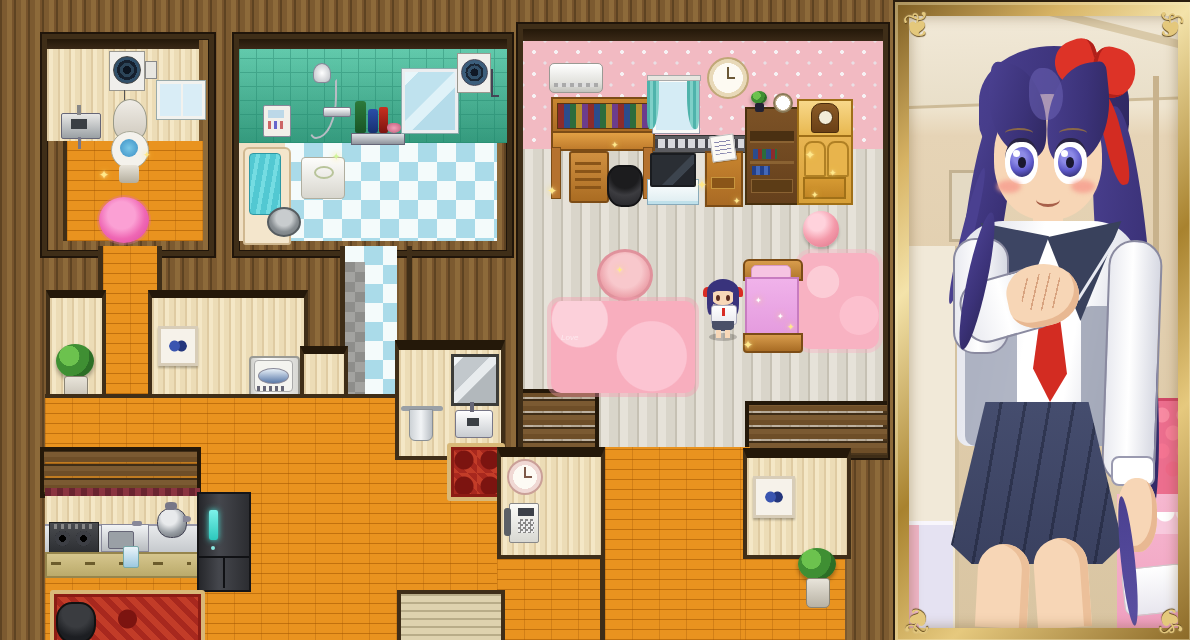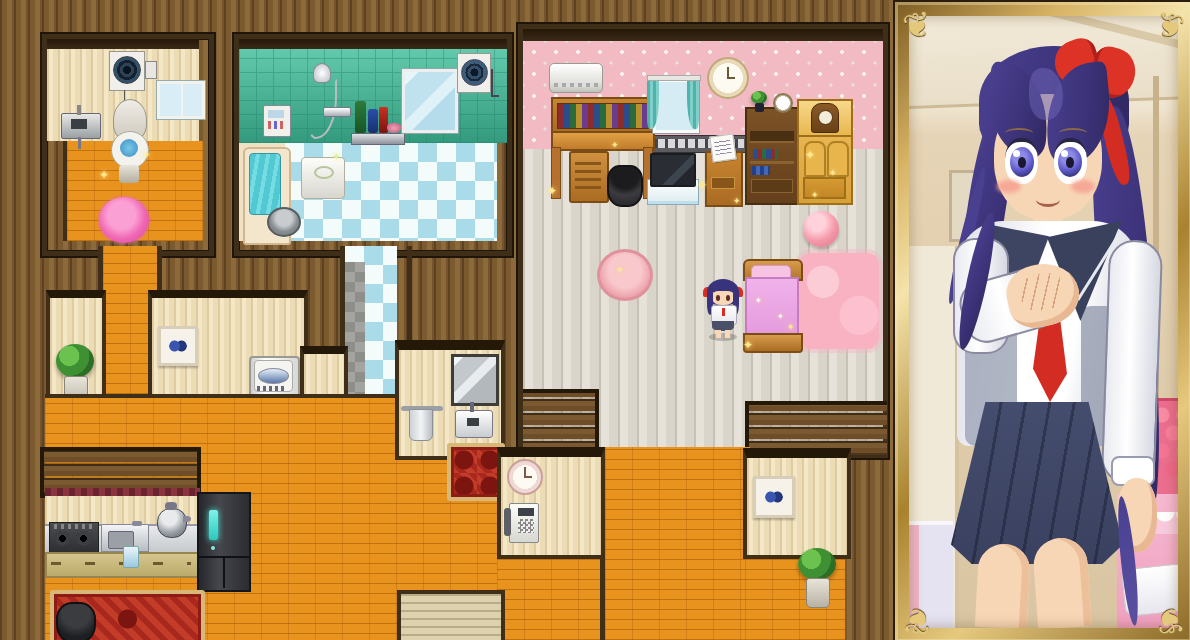--- a/index.html
+++ b/index.html
@@ -223,20 +223,23 @@
         <span class="abs spark" style="left:-10px;top:26px;">✦</span>
         <span class="abs spark" style="left:26px;top:44px;font-size:9px;">✦</span>
       </div>
 
       <div class="abs" style="left:280px;top:182px;width:36px;height:36px;border-radius:50%;background:radial-gradient(circle at 38% 32%,#ffd2dc 0 25%,#f49aaa 55%,#dd7288);box-shadow:0 3px 3px #0003;" title="Pink ball"></div>
 
       <div class="abs" style="left:74px;top:220px;width:50px;height:46px;border-radius:50%;background:radial-gradient(circle at 50% 42%,#f8c8cc 0 45%,#eda4ac 70%,#d8848e);border:3px solid #e0929c;" title="Round pink table">
         <span class="abs spark" style="left:16px;top:14px;font-size:9px;">✦</span>
       </div>
 
+      <div class="abs" style="left:28px;top:272px;width:144px;height:92px;background:radial-gradient(circle at 20% 20%,#fcd0da 0 20%,transparent 21%),radial-gradient(circle at 70% 60%,#fcc4d2 0 30%,transparent 31%),#f8aebe;border-radius:10px;box-shadow:0 0 0 4px #f49cb066;" title="Pink rug">
+        <span style="position:absolute;left:10px;top:32px;font-size:8px;color:#fde8ee;font-style:italic;">Love</span>
+      </div>
 
       <div class="abs" style="left:276px;top:224px;width:80px;height:96px;background:radial-gradient(circle at 30% 30%,#fcccd6 0 18%,transparent 19%),radial-gradient(circle at 75% 65%,#fcc0ce 0 22%,transparent 23%),#f8b2c2;border-radius:12px;box-shadow:0 0 0 4px #f8b2c266;" title="Pink fluffy rug"></div>
 
       <div class="abs" style="left:220px;top:230px;width:56px;height:92px;" title="Bed with pink sheets">
         <div class="abs" style="left:0;top:0;width:56px;height:18px;background:linear-gradient(#d89c4c,#b0762c);border:2px solid #7c4c16;border-radius:6px 6px 0 0;"></div>
         <div class="abs" style="left:8px;top:6px;width:38px;height:14px;background:#f6c4e2;border:1px solid #d898c4;border-radius:5px;"></div>
         <div class="abs" style="left:2px;top:18px;width:50px;height:58px;background:linear-gradient(#f0b2ea,#e49ade);border:2px solid #c87cc0;">
           <span class="abs spark" style="left:8px;top:18px;color:#fff;font-size:8px;">✦</span>
           <span class="abs spark" style="left:30px;top:34px;color:#fff;font-size:8px;">✦</span>
         </div>

